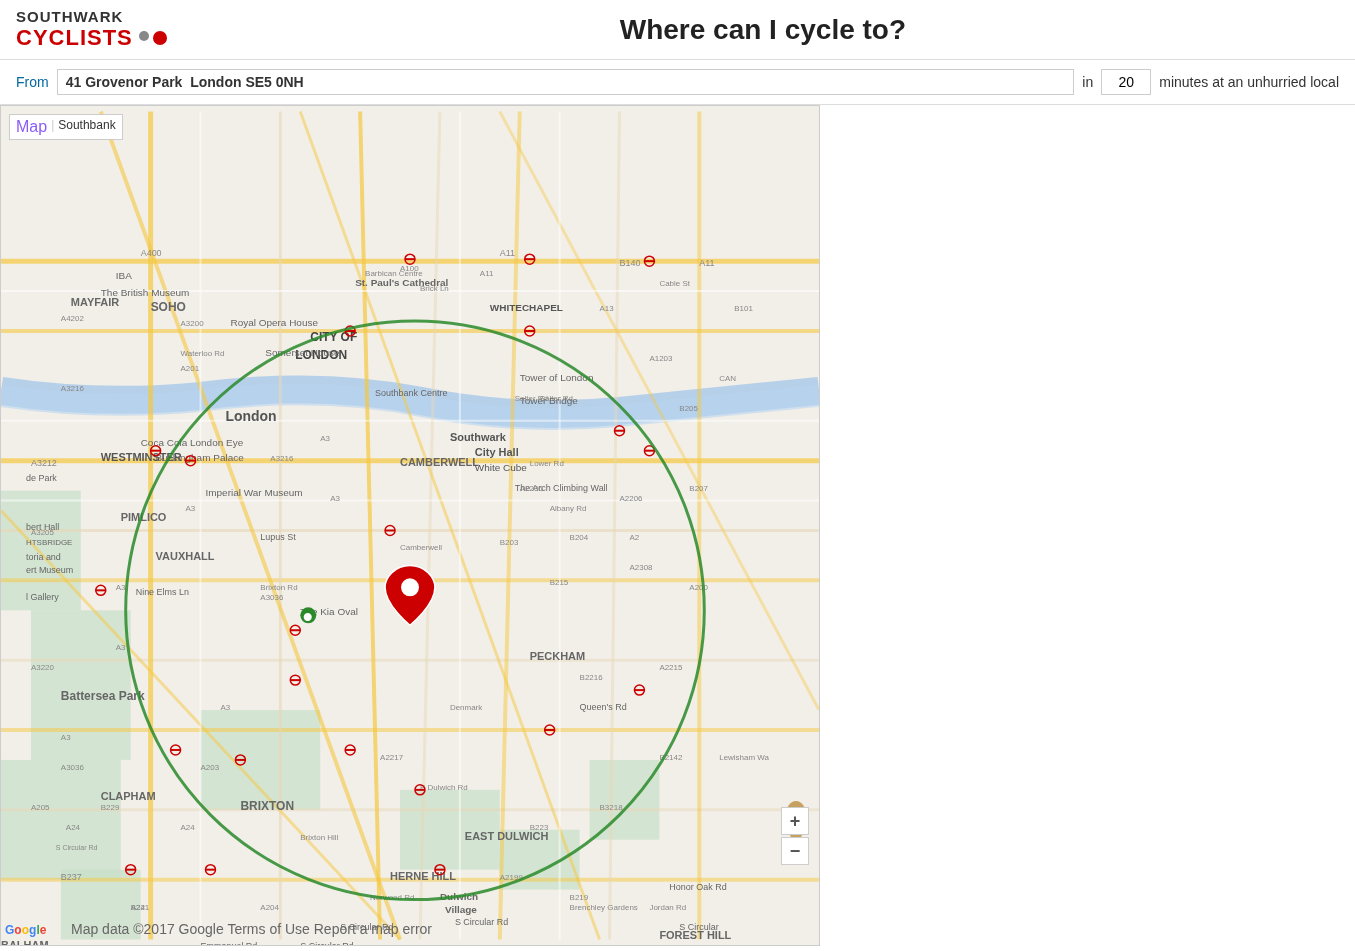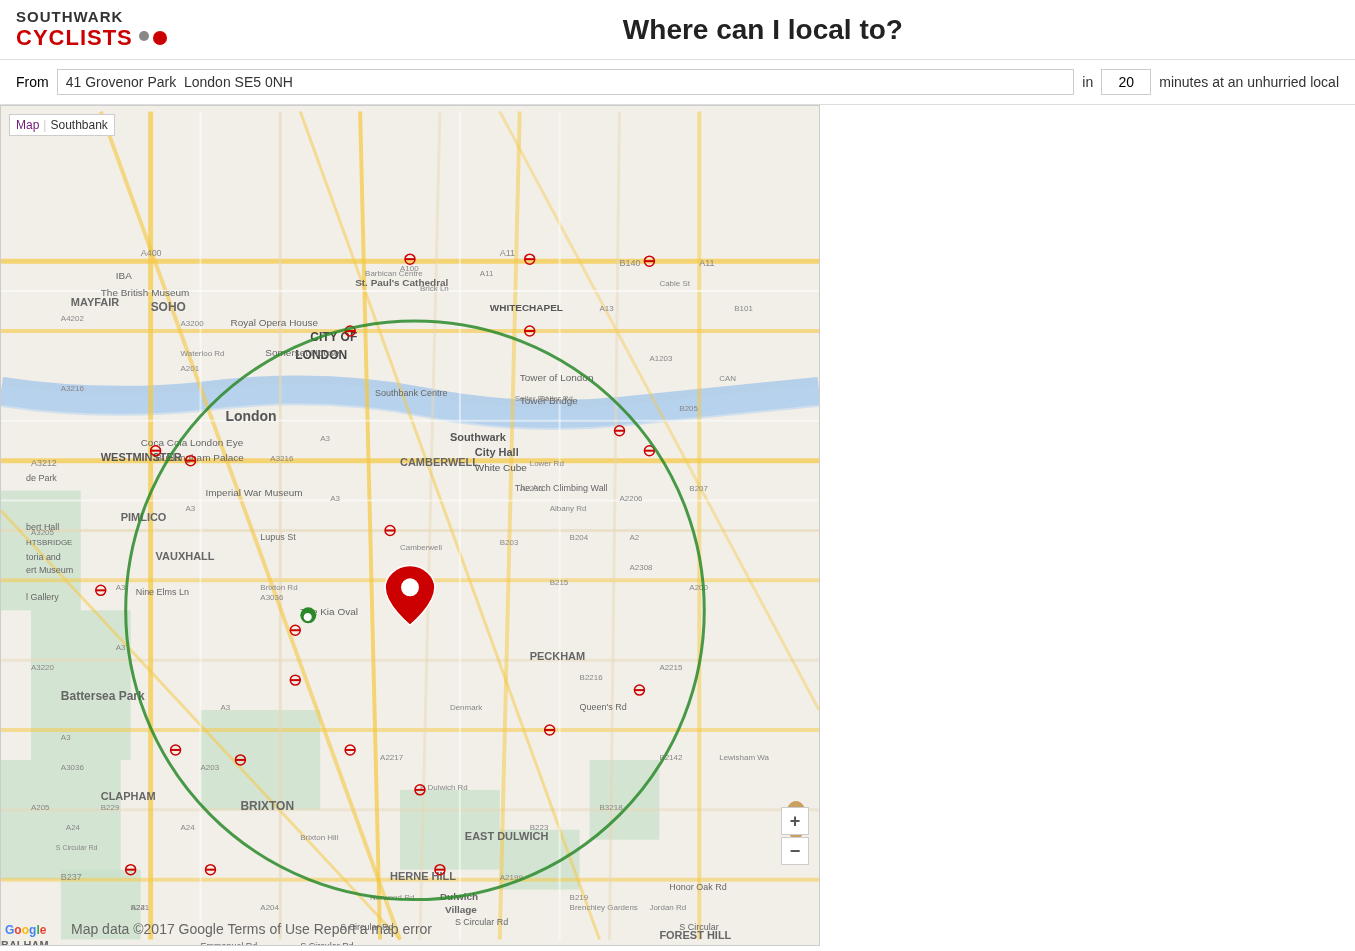--- a/index.html
+++ b/index.html
@@ -35,31 +35,32 @@
     
     #from-bar {
       display: flex;
       align-items: center;
       padding: 8px 16px;
       border-bottom: 1px solid #ddd;
       background: #fff;
     }
     #from-label {
       font-size: 14px;
-      color: #000000;
+      color: #0369a1;
       margin-right: 8px;
       white-space: nowrap;
     }
     #from-input {
       flex: 1;
       border: 1px solid #ccc;
       padding: 4px 8px;
       font-size: 14px;
       color: #333;
       outline: none;
+      font-weight: bold;
     }
     #in-label {
       margin: 6px 8px;
       font-size: 14px;
       color: #333;
       white-space: nowrap;
     }
     #minutes-input {
       border: 1px solid #ccc;
       padding: 4px 8px;
@@ -225,21 +226,21 @@
   <div id="logo-area">
     <div class="logo-southwark">SOUTHWARK</div>
     <div class="logo-cyclists">
       <span>CYCLISTS</span>
       <div class="logo-dots">
         <div class="dot-grey"></div>
         <div class="dot-red"></div>
       </div>
     </div>
   </div>
-  <div id="main-title">Where can I local to?</div>
+  <div id="main-title">Where can I cycle to?</div>
 </div>
 
 <div id="from-bar">
   <span id="from-label">From</span>
   <input id="from-input" type="text" value="41 Grovenor Park  London SE5 0NH" style="flex: 1 1 0%; border: 1px solid rgb(204, 204, 204); padding: 4px 8px; font-size: 14px; outline: none;">
   <span id="in-label">in</span>
   <input id="minutes-input" type="text" value="20" style="border: 1px solid rgb(204, 204, 204); padding: 4px 8px; font-size: 14px; width: 50px; text-align: center; outline: none;">
   <span id="pace-label">minutes at an unhurried local</span>
 </div>
 
@@ -475,21 +476,21 @@
           <circle cx="0" cy="-8" r="9" fill="#fff"></circle>
         </g>
 
         <g transform="translate(308, 505)">
           <circle cx="0" cy="0" r="8" fill="#2a8a2a"></circle>
           <text x="-5" y="4" font-size="8" fill="#fff" font-family="Arial">⬤</text>
         </g>
       </svg>
 
       <div id="map-type">
-        <span style="cursor:pointer; font-size:12px; color:#701a75;">Map</span>
+        <span style="cursor:pointer; font-size:16px; color:#8b5cf6;">Map</span>
         <span style="color:#ccc; font-size:12px;">|</span>
         <span style="cursor:pointer; font-size:12px; color:#333;">Southbank</span>
       </div>
 
       <div id="pegman"></div>
 
       <div id="map-controls">
         <button class="map-btn">+</button>
         <button class="map-btn">−</button>
       </div>

